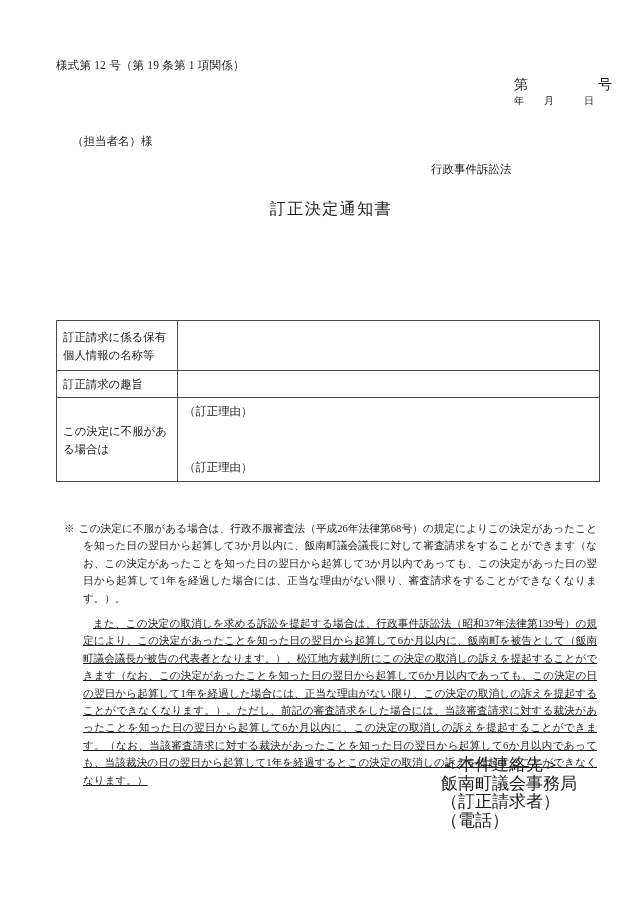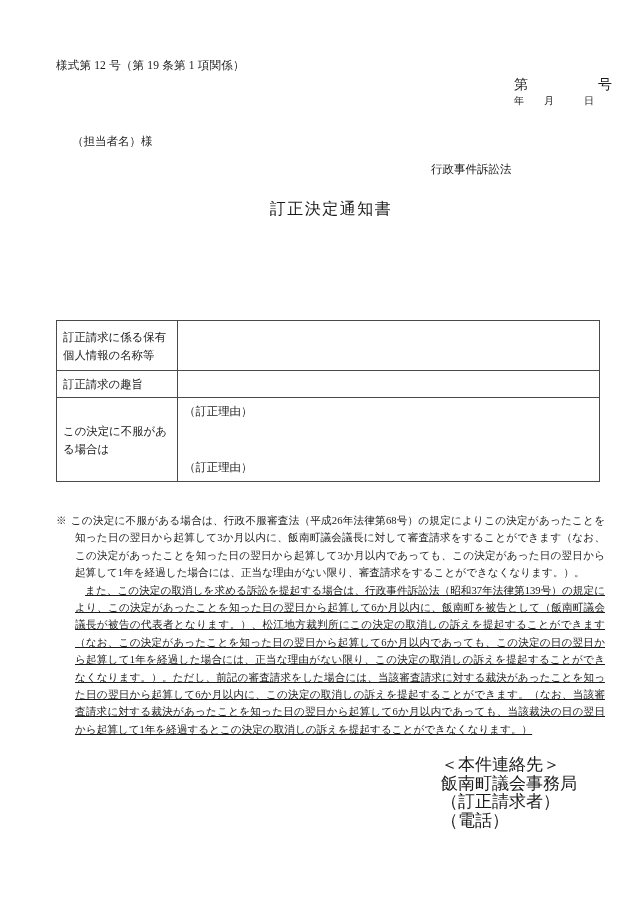--- a/index.html
+++ b/index.html
@@ -105,21 +105,21 @@
     position: absolute;
     left: 40px;
     top: 512px;
     width: 549px;
     font-size: 10.6px;
     line-height: 17.4px;
     text-align: justify;
     text-justify: inter-character;
   }
   .notes p {
-    margin: 0;
+    margin: 8px;
     text-indent: 0;
   }
   .notes p.hang {
     padding-left: 19px;
     text-indent: -19px;
   }
   .notes p.para2 {
     padding-left: 19px;
     text-indent: 10px;
     text-decoration: underline;

